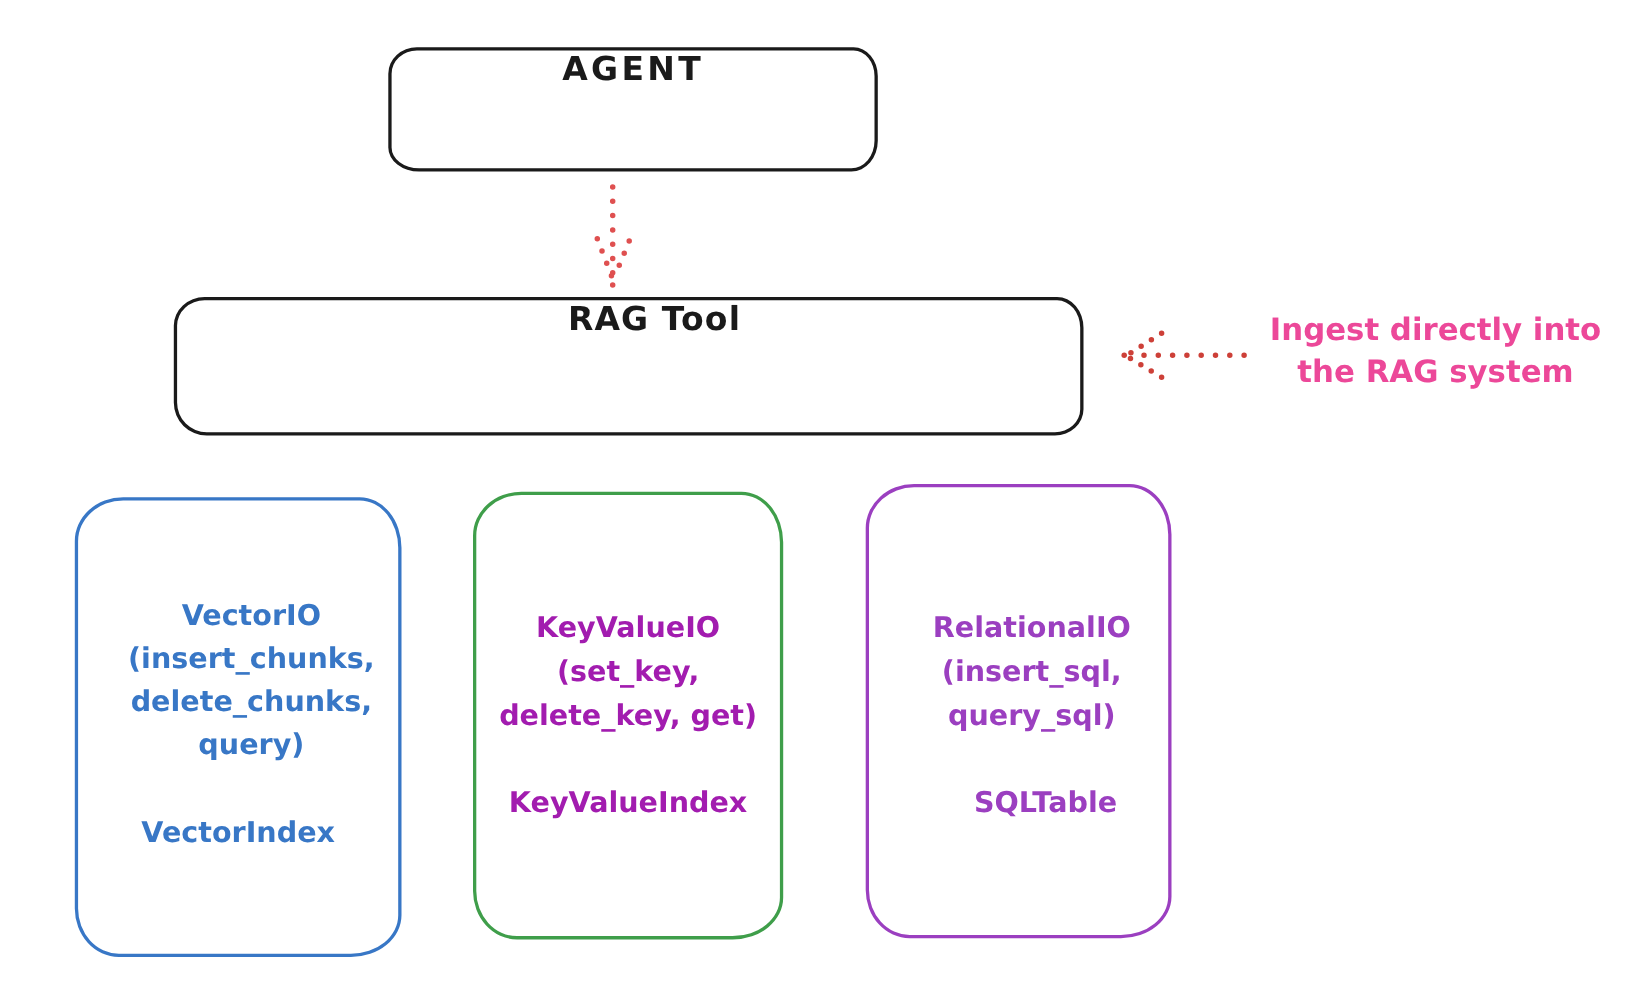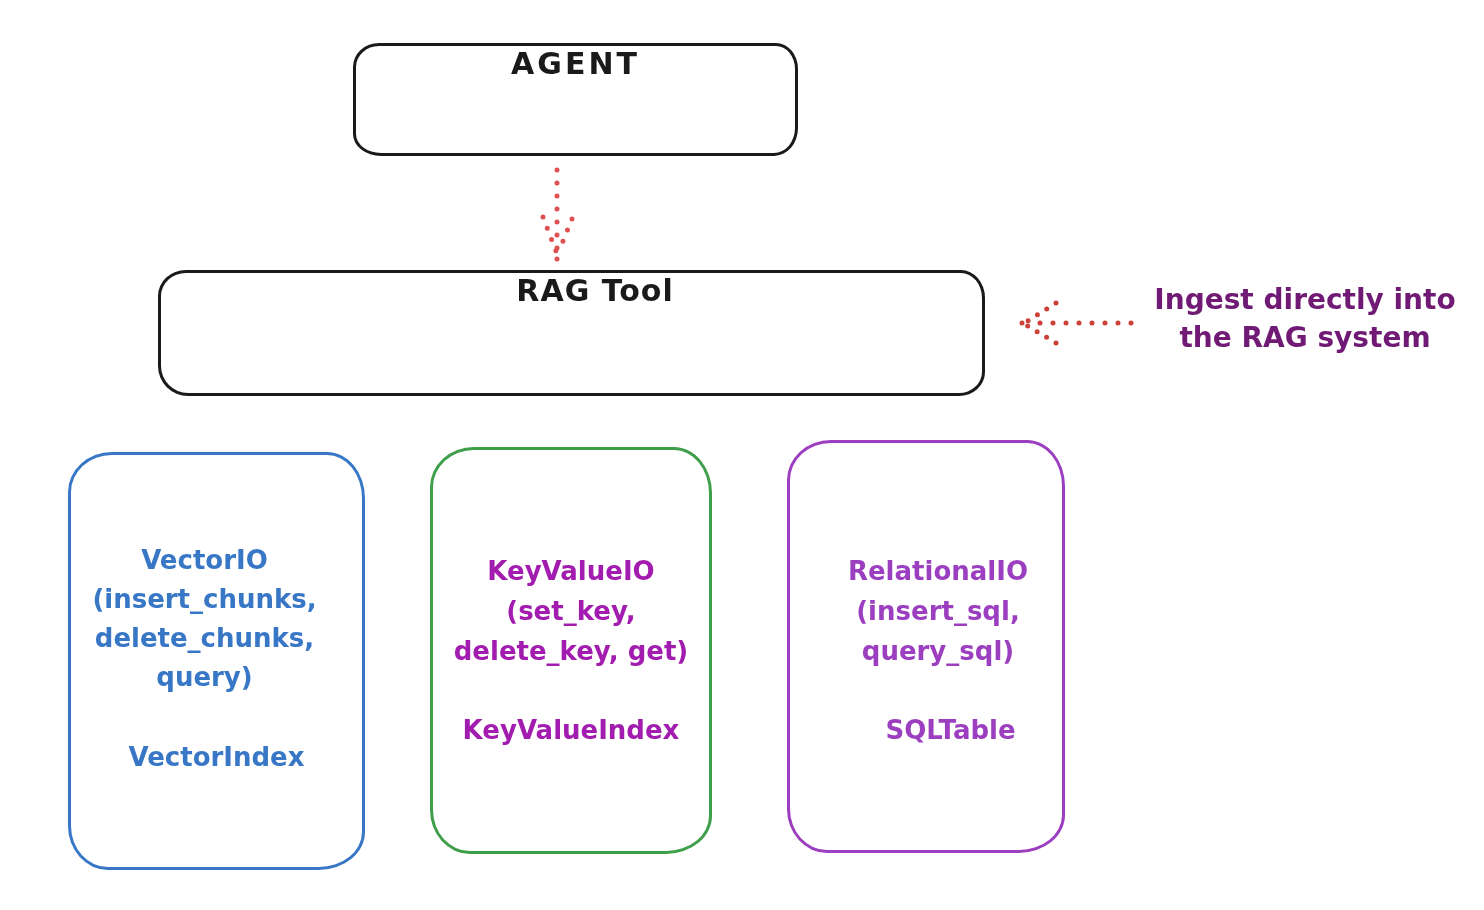--- a/index.html
+++ b/index.html
@@ -51,32 +51,32 @@
     position:absolute;
     text-align:center;
     font-size:26px;font-weight:600;
     line-height:39px;
     white-space:nowrap;
   }
   .txt-vector{color:#3877c6;}
   .txt-keyvalue{color:#a21caf;}
   .txt-relational{color:#9b3fc0;margin-left:12px;}
 
-  .lines-vector{left:56px;top:541px;width:297px;}
+  .lines-vector{left:80px;top:541px;width:297px;}
   .footer-vector{left:68px;top:738px;width:297px;}
   .lines-keyvalue{left:430px;top:551px;width:282px;line-height:40px;}
   .footer-keyvalue{left:430px;top:711px;width:282px;}
   .lines-relational{left:787px;top:551px;width:278px;line-height:40px;}
   .footer-relational{left:787px;top:711px;width:303px;}
 
   .annotation{
     position:absolute;
     left:1140px;top:281px;width:330px;
     text-align:center;
-    color:#701a75;
+    color:#ec4899;
     font-size:28px;font-weight:700;
     line-height:38px;
     white-space:nowrap;
   }
 </style>
 </head>
 <body>
 
 <div class="canvas">
 

